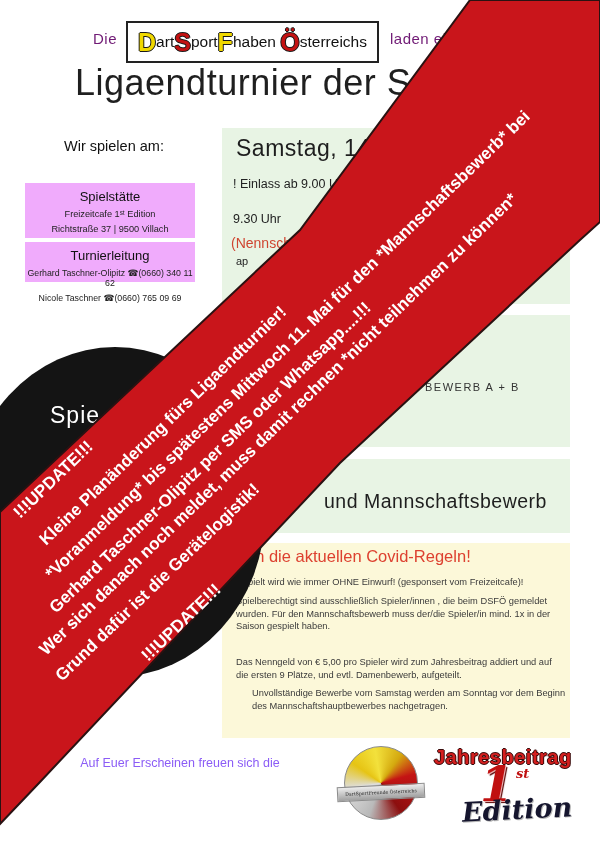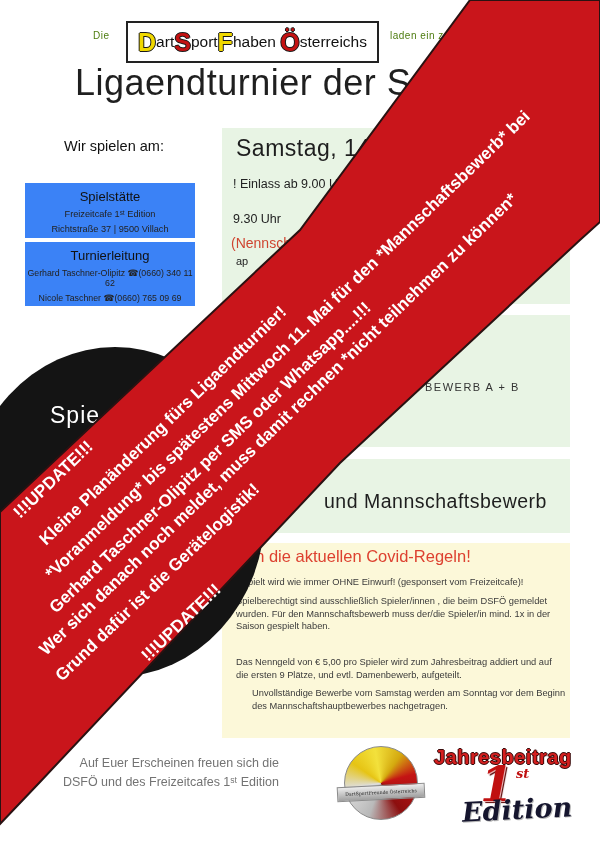--- a/index.html
+++ b/index.html
@@ -1,33 +1,33 @@
 <!DOCTYPE html>
 <html><head>
 <meta charset="utf-8">
 <style>
   html,body{margin:0;padding:0;}
   body{width:600px;height:848px;position:relative;overflow:hidden;background:#ffffff;
        font-family:"Liberation Sans",sans-serif;color:#222;}
   .abs{position:absolute;}
 
   
-  .hdr-small{font-size:10px;color:#4d7c0f;letter-spacing:.5px;}
+  .hdr-small{font-size:15px;color:#701a75;letter-spacing:.5px;}
   .logo-box{left:126px;top:21px;width:249px;height:38px;border:2px solid #222;background:#fff;
             display:flex;align-items:center;justify-content:center;white-space:pre;}
   .logo-box .big{font-size:25px;font-weight:bold;line-height:1;
        text-shadow:-1px 0 #1a1a1a,1px 0 #1a1a1a,0 -1px #1a1a1a,0 1px #1a1a1a;}
   .logo-box .gold{color:#f0d800;}
   .logo-box .red{color:#c41212;}
   .logo-box .sm{font-size:15.5px;color:#111;}
   .page-title{left:75px;top:62px;font-size:36px;letter-spacing:.5px;color:#1f1f1f;white-space:nowrap;}
 
   
   .intro{left:64px;top:138px;font-size:14.5px;color:#111;}
-  .lav-card{left:25px;width:170px;background:#3b82f6;text-align:center;}
+  .lav-card{left:25px;width:170px;background:#f0abfc;text-align:center;}
   .lav-title{font-size:13px;color:#111;margin-top:6px;}
   .lav-line{font-size:9.2px;color:#222;margin-top:5px;}
 
   
   .green-card{left:222px;width:348px;background:#e8f4e4;}
   .sched-day{left:14px;top:7px;font-size:23px;letter-spacing:.5px;color:#1e1e1e;white-space:nowrap;}
   .sched-entry{left:11px;top:49px;font-size:12.5px;white-space:nowrap;}
   .sched-time{left:11px;top:84px;font-size:12.5px;}
   .sched-note{left:9px;top:107px;font-size:14px;color:#cf4530;}
   .sched-extra{left:14px;top:127px;font-size:11px;text-align:right;}
@@ -40,21 +40,21 @@
 
   
   .black-ellipse{left:-35px;top:347px;width:300px;height:330px;border-radius:50%;background:#141414;z-index:2;}
   .circle-text{left:85px;top:55px;position:absolute;color:#fff;font-size:23px;letter-spacing:1px;}
 
   
   .banner-svg{left:0;top:0;z-index:5;}
   .banner-svg text{font-family:"Liberation Sans",sans-serif;font-weight:bold;font-size:17px;fill:#ffffff;}
 
   
-  .thanks{left:47px;top:754px;width:232px;text-align:right;font-size:12.5px;line-height:18.5px;color:#737373;}
+  .thanks{left:64px;top:754px;width:232px;text-align:center;font-size:12.5px;line-height:18.5px;color:#8b5cf6;}
   .dsfo-logo{left:344px;top:746px;width:72px;height:72px;border-radius:50%;border:1px solid #8a8a8a;
     background:conic-gradient(from 200deg at 50% 50%,#b9b9b9 0deg,#dedede 60deg,#e6c414 105deg,#f3e13c 150deg,#d4a90f 195deg,#c41414 235deg,#8c0f0f 305deg,#b9b9b9 360deg);z-index:3;}
   .dsfo-ribbon{position:absolute;left:-8px;right:-8px;top:38px;height:13px;
     background:linear-gradient(#ececec,#9f9f9f);border:1px solid #8a8a8a;transform:rotate(-3deg);
     display:flex;align-items:center;justify-content:center;}
   .dsfo-ribbon span{font-family:"DejaVu Serif",serif;font-size:4.6px;color:#222;white-space:nowrap;}
   .fc-logo{left:428px;top:744px;width:160px;height:92px;}
   .fc-name{position:absolute;left:6px;top:2px;font-size:20px;font-weight:bold;color:#d41f1f;letter-spacing:.5px;
     text-shadow:-1px 0 #3a0b0b,1px 0 #3a0b0b,0 -1px #3a0b0b,0 1px #3a0b0b;}
   .fc-number{position:absolute;left:52px;top:12px;font-family:"DejaVu Serif",serif;font-style:italic;font-weight:bold;
@@ -75,21 +75,21 @@
 <div class="abs page-title">Ligaendturnier der Saiso</div>
 
 <div class="abs intro">Wir spielen am:</div>
 
 <div class="abs lav-card" style="top:183px;height:55px;">
   <div class="lav-title">Spielstätte</div>
   <div class="lav-line">Freizeitcafe 1ˢᵗ Edition</div>
   <div class="lav-line">Richtstraße 37 | 9500 Villach</div>
 </div>
 
-<div class="abs lav-card" style="top:242px;height:64px;">
+<div class="abs lav-card" style="top:242px;height:40px;">
   <div class="lav-title">Turnierleitung</div>
   <div class="lav-line" style="font-size:8.8px;">Gerhard Taschner-Olipitz ☎(0660) 340 11 62</div>
   <div class="lav-line" style="font-size:8.8px;">Nicole Taschner ☎(0660) 765 09 69</div>
 </div>
 
 <div class="abs green-card" style="top:128px;height:176px;">
   <div class="abs sched-day">Samstag, 14</div>
   <div class="abs sched-entry">! Einlass ab 9.00 U</div>
   <div class="abs sched-time">9.30 Uhr</div>
   <div class="abs sched-note">(Nennsch</div>
@@ -122,21 +122,20 @@
   <text transform="translate(46 546) rotate(-44)">Kleine Planänderung fürs Ligaendturnier!</text>
   <text transform="translate(52 580) rotate(-44)">*Voranmeldung* bis spätestens Mittwoch 11. Mai für den *Mannschaftsbewerb* bei</text>
   <text transform="translate(56 614) rotate(-44)">Gerhard Taschner-Olipitz per SMS oder Whatsapp....!!!</text>
   <text transform="translate(46 656) rotate(-44)">Wer sich danach noch meldet, muss damit rechnen *nicht teilnehmen zu können*</text>
   <text transform="translate(62 682) rotate(-44)">Grund dafür ist die Gerätelogistik!</text>
   <text transform="translate(148 662) rotate(-44)">!!!UPDATE!!!</text>
 </svg>
 
 <div class="abs thanks">
   <div>Auf Euer Erscheinen freuen sich die</div>
-  <div>DSFÖ und des Freizeitcafes 1ˢᵗ Edition</div>
 </div>
 
 <div class="abs dsfo-logo">
   <div class="dsfo-ribbon">
     <span>DartSportFreunde Österreichs</span>
   </div>
 </div>
 
 <div class="abs fc-logo">
   <span class="fc-name">Jahresbeitrag</span>

